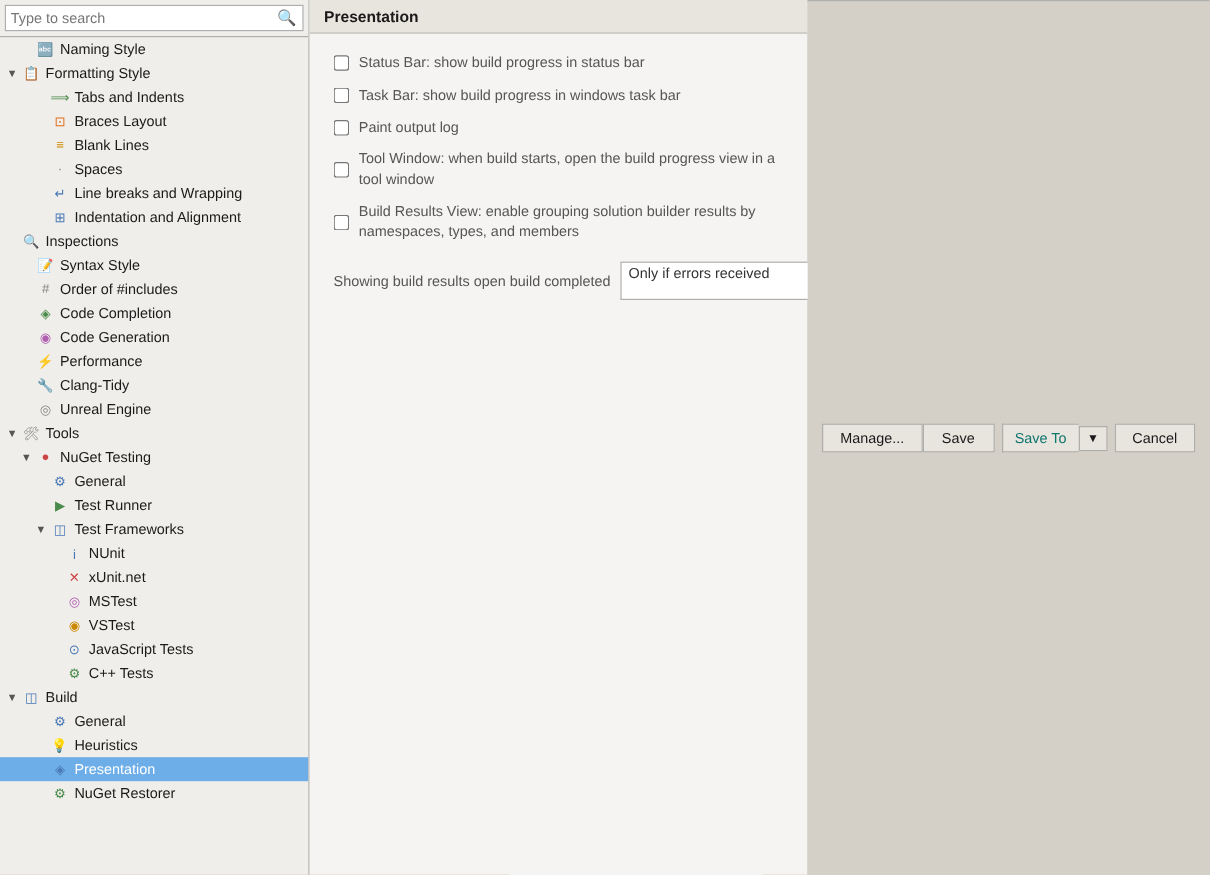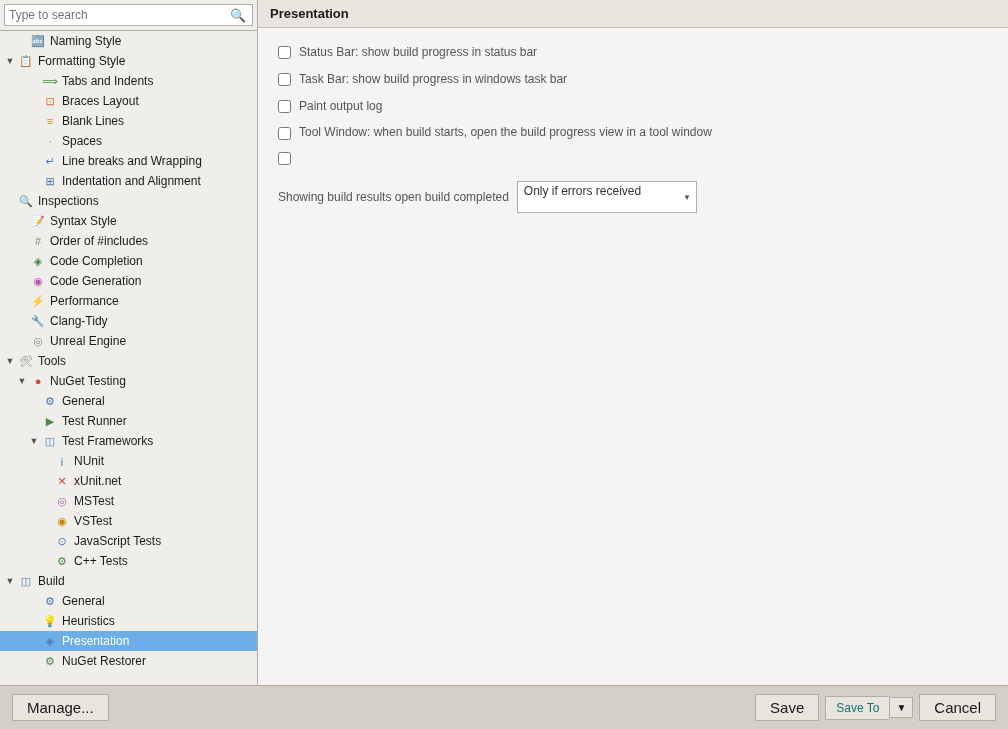--- a/index.html
+++ b/index.html
@@ -8,21 +8,21 @@
       font-size: 12px;
       background: #d4d0c8;
       display: flex;
       flex-direction: column;
       width: 1008px;
       height: 729px;
       overflow: hidden;
     }
     .main-container {
       display: flex;
-      flex-direction: column;
+      flex-direction: row;
       flex: 1;
       overflow: hidden;
     }
     .content-area {
       display: flex;
       flex: 1;
       overflow: hidden;
     }
     .left-panel {
       width: 258px;
@@ -232,21 +232,21 @@
     }
     .bottom-right {
       display: flex;
       align-items: center;
       gap: 6px;
     }
     .btn {
       padding: 4px 14px;
       border: 1px solid #b0aeaa;
       background: #e8e4de;
-      font-size: 15px;
+      font-size: 12px;
       cursor: pointer;
       color: #1a1a1a;
       min-width: 60px;
     }
     .btn-saveto {
       display: flex;
       align-items: center;
     }
     .btn-saveto-main {
       padding: 4px 10px;
@@ -457,20 +457,21 @@
           <div class="option-row">
             <input type="checkbox" style="">
             <span class="option-label">Paint output log</span>
           </div>
           <div class="option-row">
             <input type="checkbox" style="">
             <span class="option-label">Tool Window: when build starts, open the build progress view in a tool window</span>
           </div>
           <div class="option-row">
             <input type="checkbox" style="">
+            <span class="option-label">Build Results View: enable grouping solution builder results by namespaces, types, and members</span>
           </div>
           <div class="build-results-row">
             <span class="build-results-label">Showing build results open build completed</span>
             <div class="dropdown-wrapper"><select class="dropdown-select"><option value="Always">Always</option><option value="Only if errors received" selected="">Only if errors received</option><option value="Never">Never</option></select></div>
           </div>
         </div>
     </div>
   </div>
 
   <div class="bottom-bar">

